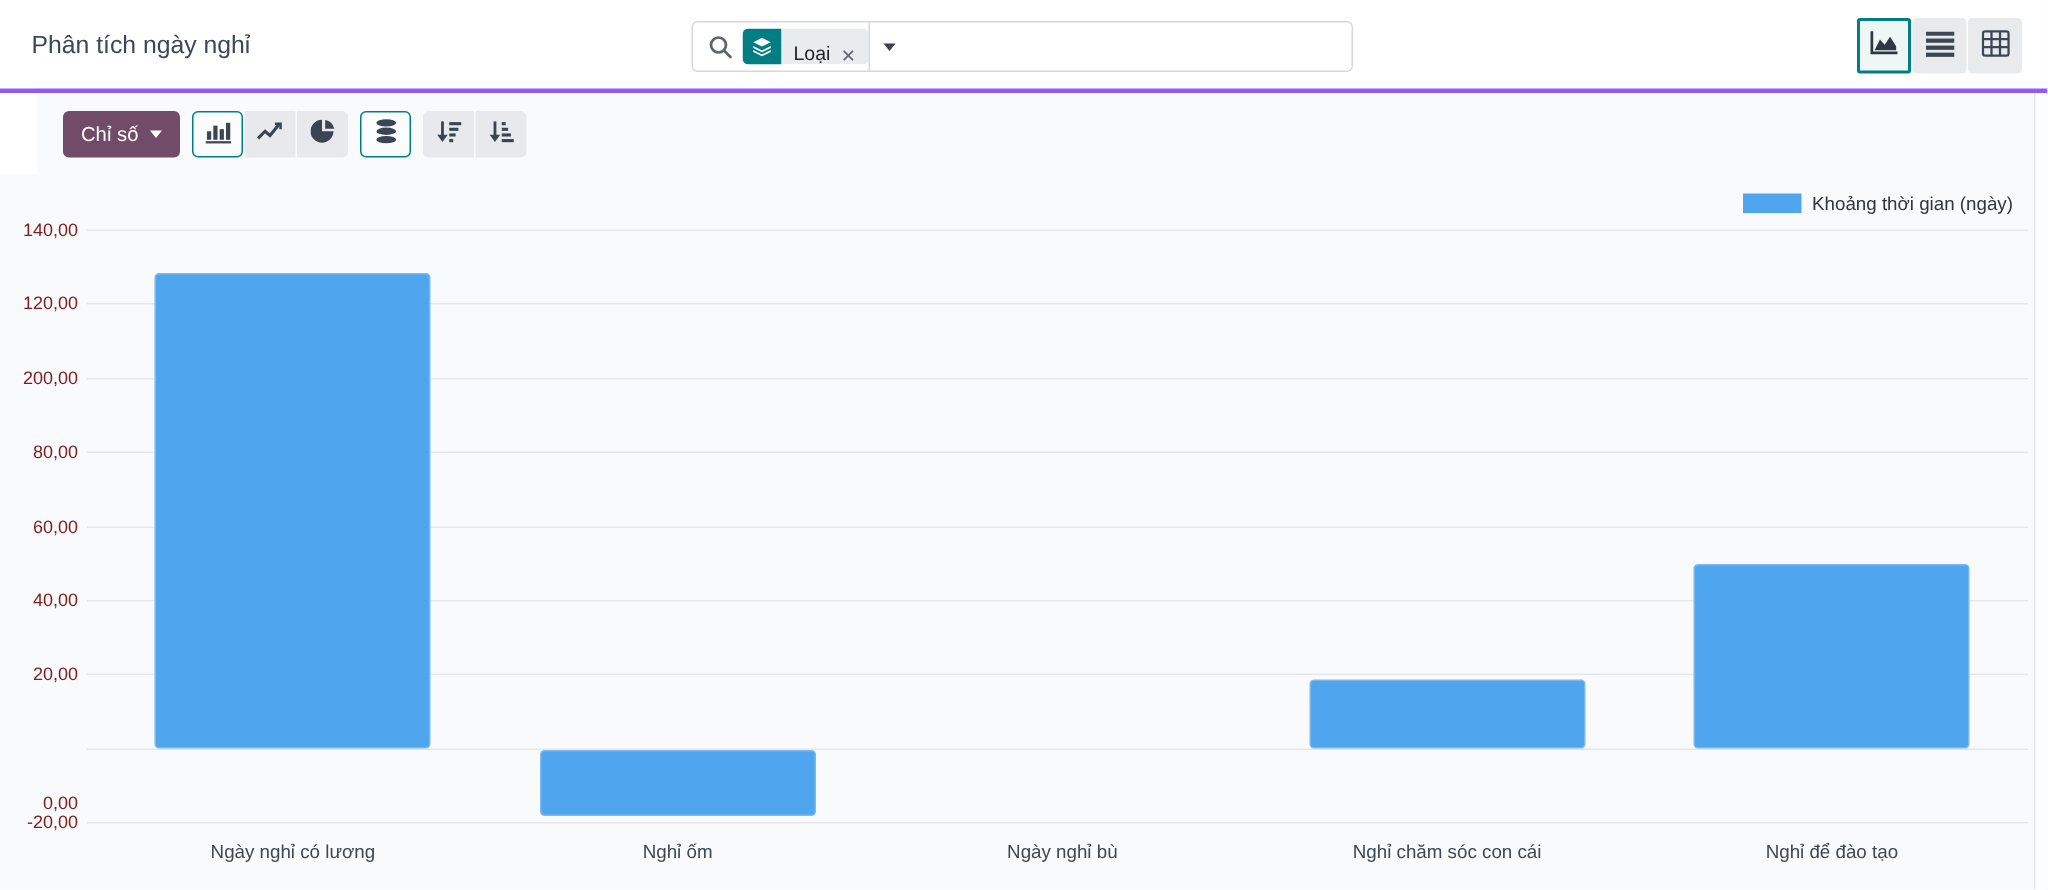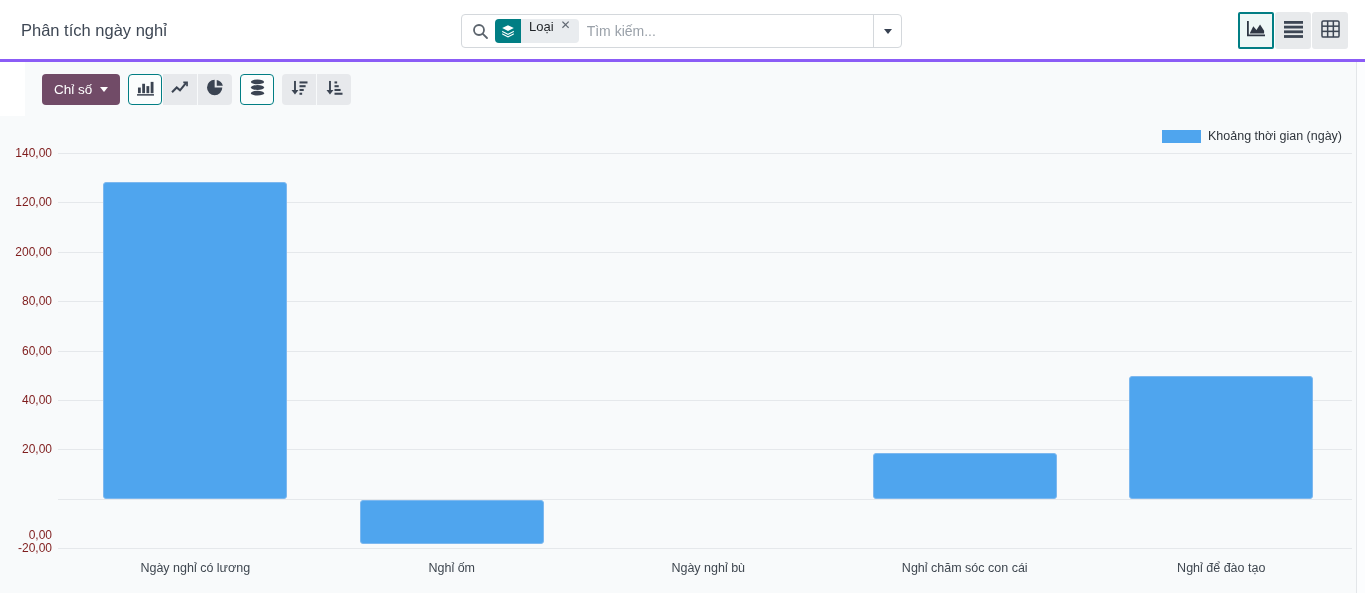--- a/index.html
+++ b/index.html
@@ -14,21 +14,21 @@
                 font-weight:400; color:#3e4754; }
 
   .searchbar { position:absolute; left:461px; top:14px; width:441px; height:34px;
                background:#fff; border:1px solid #d4d8dc; border-radius:4px;
                display:flex; align-items:center; }
   .search-mag { margin:0 6px 0 10px; flex:0 0 auto; display:flex; }
   .facet { display:flex; align-items:center; height:24px; border-radius:4px;
            overflow:hidden; flex:0 0 auto; }
   .facet-icon { width:26px; height:24px; background:#017E84; color:#fff;
                 display:flex; align-items:center; justify-content:center; }
-  .facet-body { height:24px; background:#e9ecef; display:flex; align-items:flex-start;
+  .facet-body { height:24px; background:#e9ecef; display:flex; align-items:flex-end;
                 padding:0 8px; gap:7px; }
   .facet-label { font-size:13px; color:#1f2327; }
   .facet-remove { font-size:12px; color:#5f6771; cursor:pointer; line-height:1; }
   .search-input { flex:1 1 auto; border:none; outline:none; background:transparent;
                   font-family:"Liberation Sans",sans-serif; font-size:14px;
                   color:#374151; padding:0 8px; min-width:40px; height:30px; }
   .search-input::placeholder { color:#9aa1a9; }
   .search-caret { flex:0 0 28px; height:32px; border-left:1px solid #d4d8dc;
                   display:flex; align-items:center; justify-content:center; cursor:pointer; }
   .caret-down { width:0; height:0; border-left:4.5px solid transparent;
@@ -53,21 +53,21 @@
             display:flex; align-items:center; justify-content:center;
             color:#3b4452; cursor:pointer; }
   .btn-group .tb-btn:first-child { border-radius:4px 0 0 4px; }
   .btn-group .tb-btn:last-child { border-radius:0 4px 4px 0; }
   .btn-group .tb-btn:only-child { border-radius:4px; }
   .tb-btn.active { background:#fbfdfd; border:1px solid #017E84; border-radius:4px !important; }
 
   
   .chart-canvas { position:absolute; top:116px; left:0; width:1357px; height:477px;
                   background:#f8fafb; }
-  .legend { position:absolute; top:13px; right:15px; display:flex; align-items:flex-end;
+  .legend { position:absolute; top:13px; right:15px; display:flex; align-items:flex-start;
             gap:7px; cursor:pointer; }
   .legend-swatch { width:39px; height:13px; }
   .legend-label { font-size:12.5px; color:#2f353c; }
   .gridline { position:absolute; height:1px; background:#e5e8eb; }
   .ytick { position:absolute; left:0; width:52px; text-align:right; font-size:12px;
            color:#7f1d1d; height:16px; line-height:16px; }
   .bar { position:absolute; border:1px solid #7db8ef; border-radius:3px; cursor:pointer; }
   .xtick { position:absolute; text-align:center; font-size:12.5px; color:#3f4750;
            height:16px; line-height:16px; }
 
@@ -95,21 +95,20 @@
               <path d="M12 2 L22 7 12 12 2 7 Z"></path>
               <path d="M2 11.5l10 5 10-5v2.2l-10 5-10-5z"></path>
               <path d="M2 16l10 5 10-5v2.2l-10 5-10-5z"></path>
             </svg>
         </span>
         <span class="facet-body">
           <span class="facet-label">Loại</span>
           <span class="facet-remove">✕</span>
         </span>
       </div>
-      <input class="search-input" type="text" placeholder="Tìm kiếm..." style="">
       <span class="search-caret">
         <span class="caret-down"></span>
       </span>
     </div>
 
     <div class="view-switcher">
       <button class="vs-btn active">
         <span>
           <svg width="20" height="18" viewBox="0 0 22 20">
               <path d="M2 1v16h19" fill="none" stroke="#2f3744" stroke-width="2"></path>

